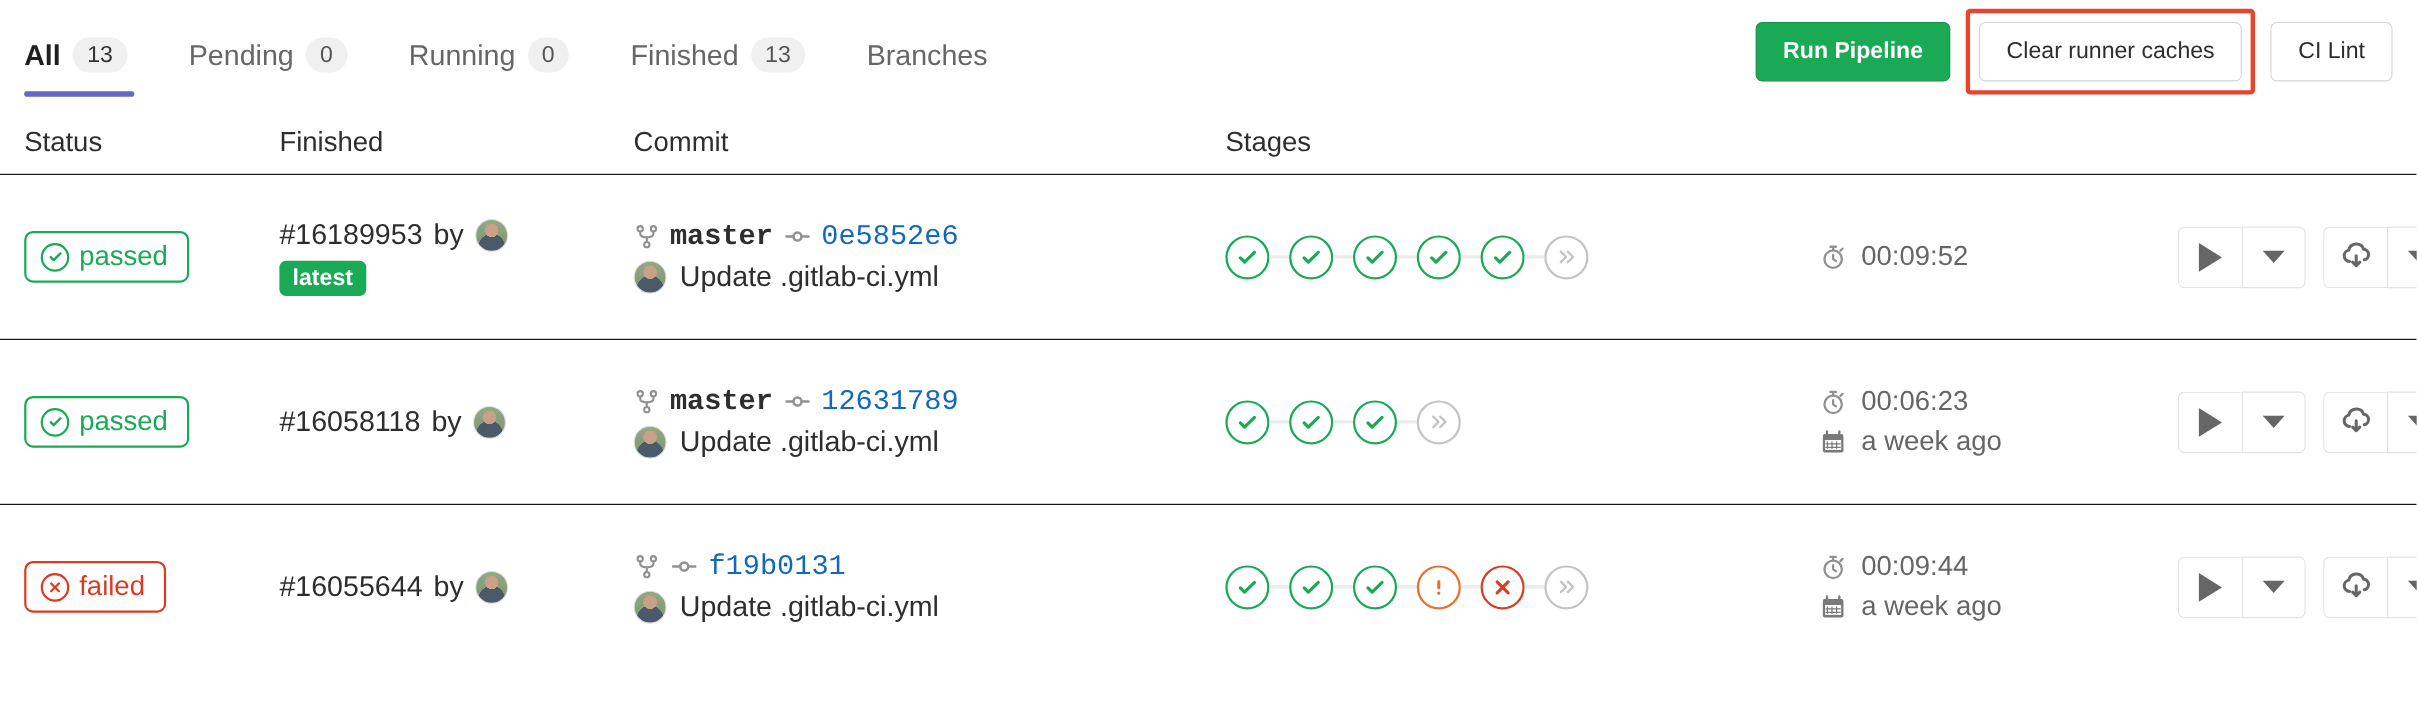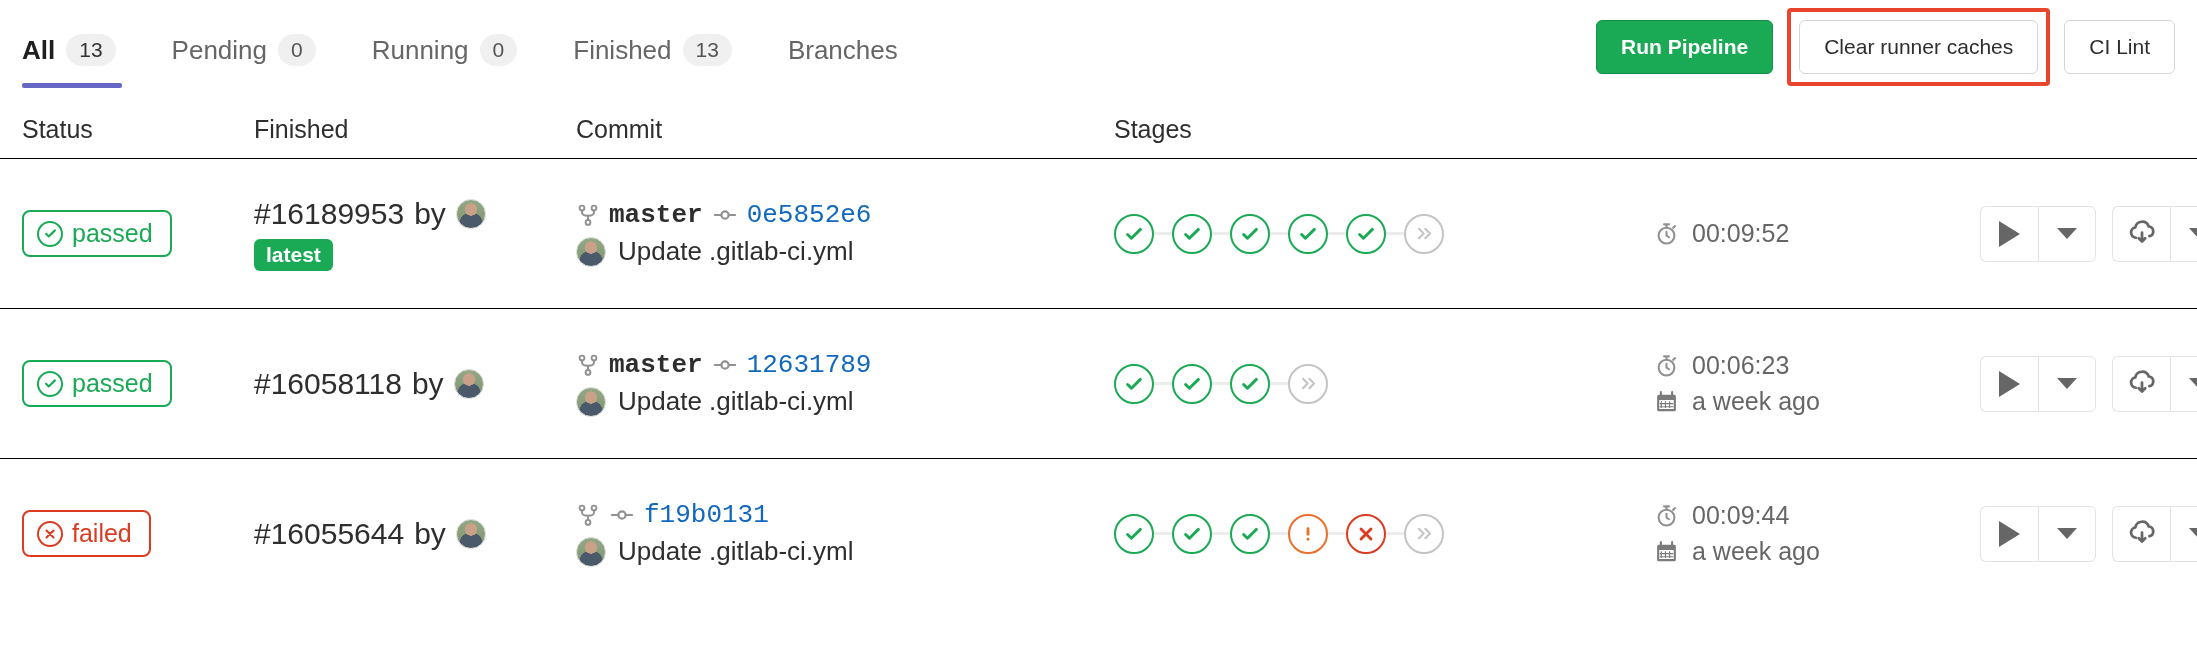--- a/index.html
+++ b/index.html
@@ -142,21 +142,21 @@
     justify-content: center;
     flex: none;
   }
   .ring svg { display: block; }
 
   
   .pipe-line1 {
     display: flex;
     align-items: center;
     gap: 10px;
-    font-size: 30px;
+    font-size: 26px;
     color: #2e2e2e;
   }
   .pipe-id { cursor: pointer; }
   .by { color: #2e2e2e; }
   .avatar {
     width: 30px; height: 30px;
     border-radius: 50%;
     flex: none;
     background: #8a9a7b;
     background-image:

